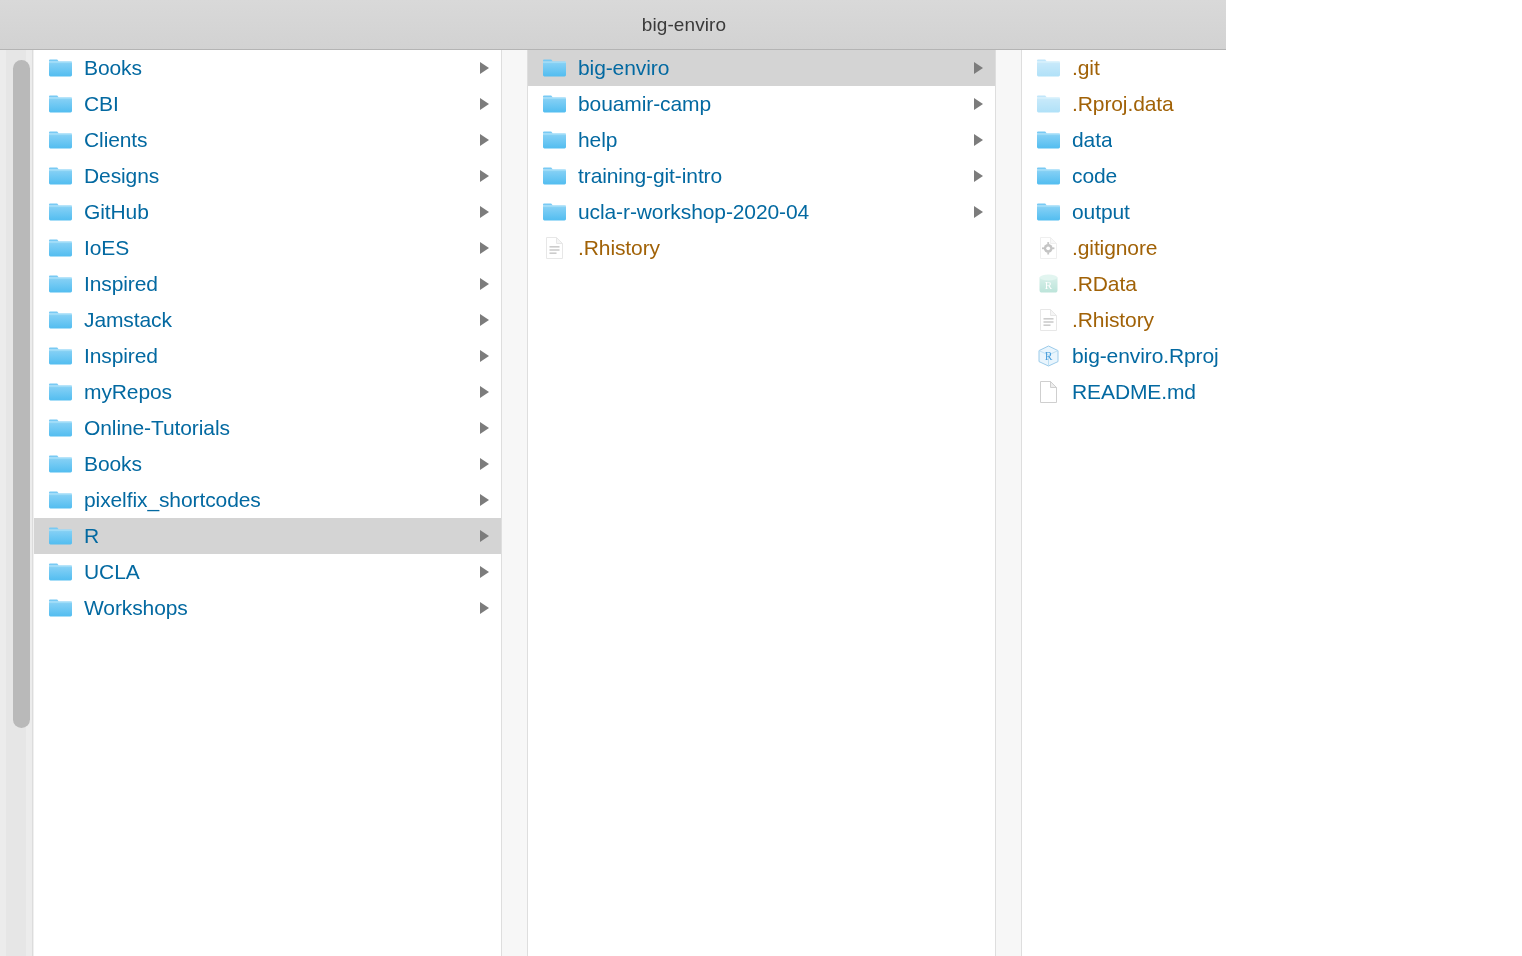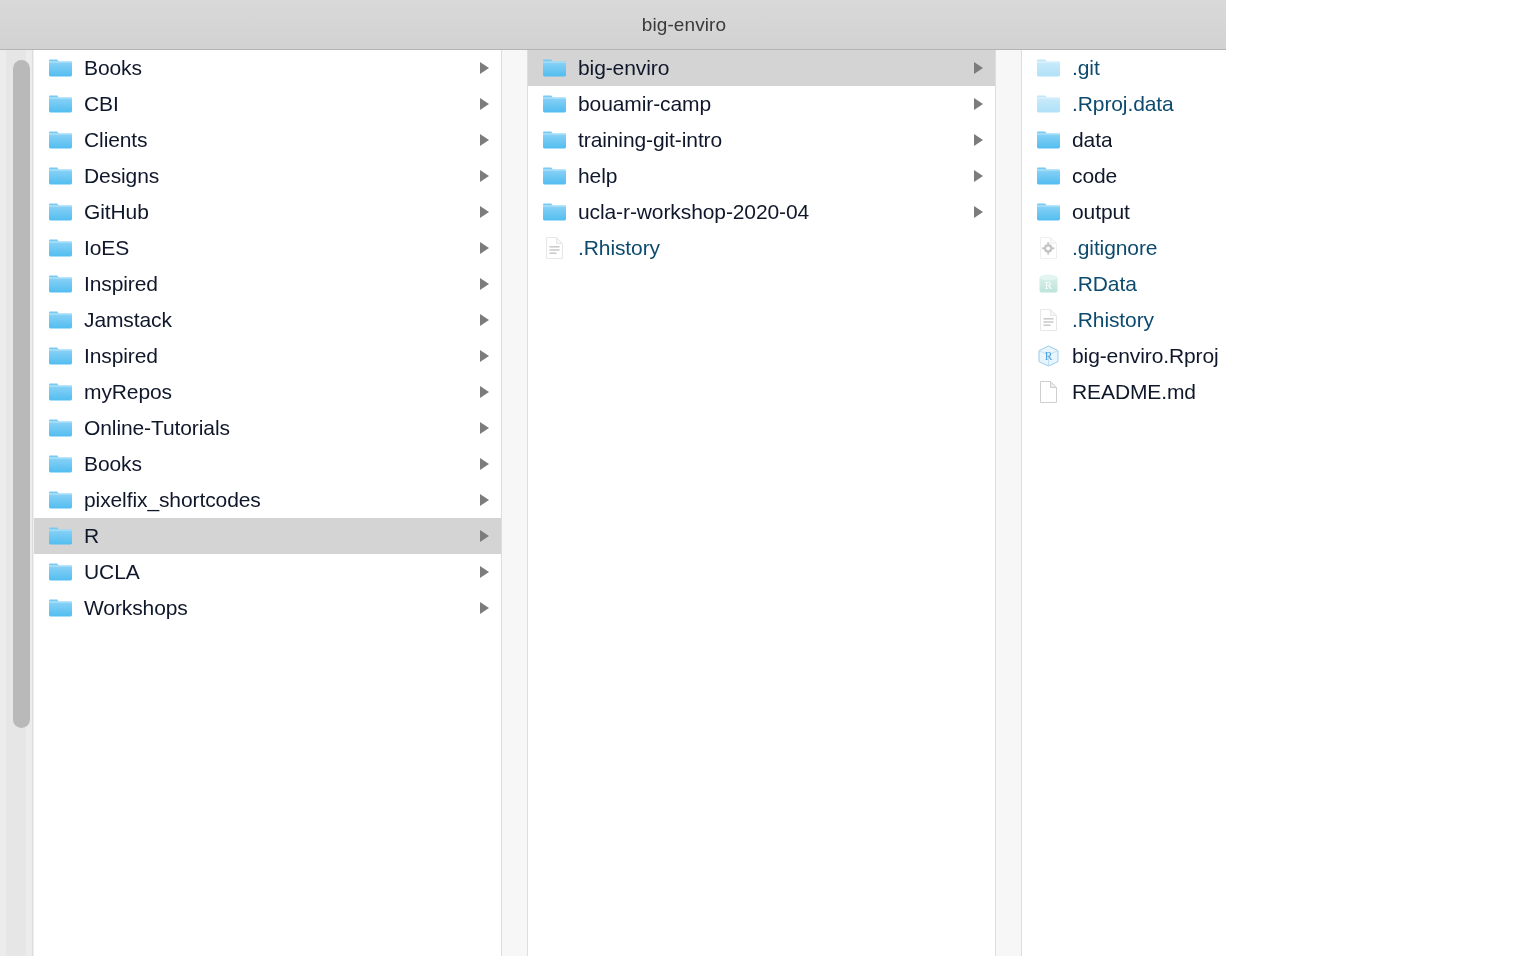--- a/index.html
+++ b/index.html
@@ -126,28 +126,28 @@
     padding-left: 14px;
     padding-right: 8px;
     box-sizing: border-box;
     user-select: none;
   }
   .row.selected {
     background: #d4d4d4;
   }
   .row .label {
     font-size: 21px;
-    color: #0f172a;
+    color: #0369a1;
     margin-left: 11px;
     white-space: nowrap;
     overflow: hidden;
     text-overflow: ellipsis;
     letter-spacing: -0.1px;
   }
-  .row.dim .label { color: #0c4a6e; }
+  .row.dim .label { color: #a16207; }
 
   .row .chevron {
     position: absolute;
     right: 12px;
     top: 50%;
     transform: translateY(-50%);
     width: 0; height: 0;
     border-left: 9px solid #7c7c7c;
     border-top: 6px solid transparent;
     border-bottom: 6px solid transparent;
@@ -503,38 +503,38 @@
                 <linearGradient id="fg" x1="0" y1="0" x2="0" y2="1">
                   <stop offset="0" stop-color="#8ad2f6"></stop>
                   <stop offset="1" stop-color="#52bdf0"></stop>
                 </linearGradient>
               </defs>
               <path d="M1 4.5a1 1 0 0 1 1-1h7.2l1.6 2H1z" fill="#78caf4"></path>
               <rect x="1" y="5.5" width="23" height="15" rx="1.4" fill="url(#fg)"></rect>
               <rect x="1" y="5.5" width="23" height="1.6" fill="#a4def9" opacity="0.8"></rect>
             </svg>
           </span>
+          <span class="label">help</span>
+          <span class="chevron"></span>
+        </div>
+        <div class="row">
+          <span class="icon">
+            <svg width="25" height="24" viewBox="0 0 25 24">
+              <defs>
+                <linearGradient id="fg" x1="0" y1="0" x2="0" y2="1">
+                  <stop offset="0" stop-color="#8ad2f6"></stop>
+                  <stop offset="1" stop-color="#52bdf0"></stop>
+                </linearGradient>
+              </defs>
+              <path d="M1 4.5a1 1 0 0 1 1-1h7.2l1.6 2H1z" fill="#78caf4"></path>
+              <rect x="1" y="5.5" width="23" height="15" rx="1.4" fill="url(#fg)"></rect>
+              <rect x="1" y="5.5" width="23" height="1.6" fill="#a4def9" opacity="0.8"></rect>
+            </svg>
+          </span>
           <span class="label">training-git-intro</span>
-          <span class="chevron"></span>
-        </div>
-        <div class="row">
-          <span class="icon">
-            <svg width="25" height="24" viewBox="0 0 25 24">
-              <defs>
-                <linearGradient id="fg" x1="0" y1="0" x2="0" y2="1">
-                  <stop offset="0" stop-color="#8ad2f6"></stop>
-                  <stop offset="1" stop-color="#52bdf0"></stop>
-                </linearGradient>
-              </defs>
-              <path d="M1 4.5a1 1 0 0 1 1-1h7.2l1.6 2H1z" fill="#78caf4"></path>
-              <rect x="1" y="5.5" width="23" height="15" rx="1.4" fill="url(#fg)"></rect>
-              <rect x="1" y="5.5" width="23" height="1.6" fill="#a4def9" opacity="0.8"></rect>
-            </svg>
-          </span>
-          <span class="label">help</span>
           <span class="chevron"></span>
         </div>
         <div class="row">
           <span class="icon">
             <svg width="25" height="24" viewBox="0 0 25 24">
               <defs>
                 <linearGradient id="fg" x1="0" y1="0" x2="0" y2="1">
                   <stop offset="0" stop-color="#8ad2f6"></stop>
                   <stop offset="1" stop-color="#52bdf0"></stop>
                 </linearGradient>

